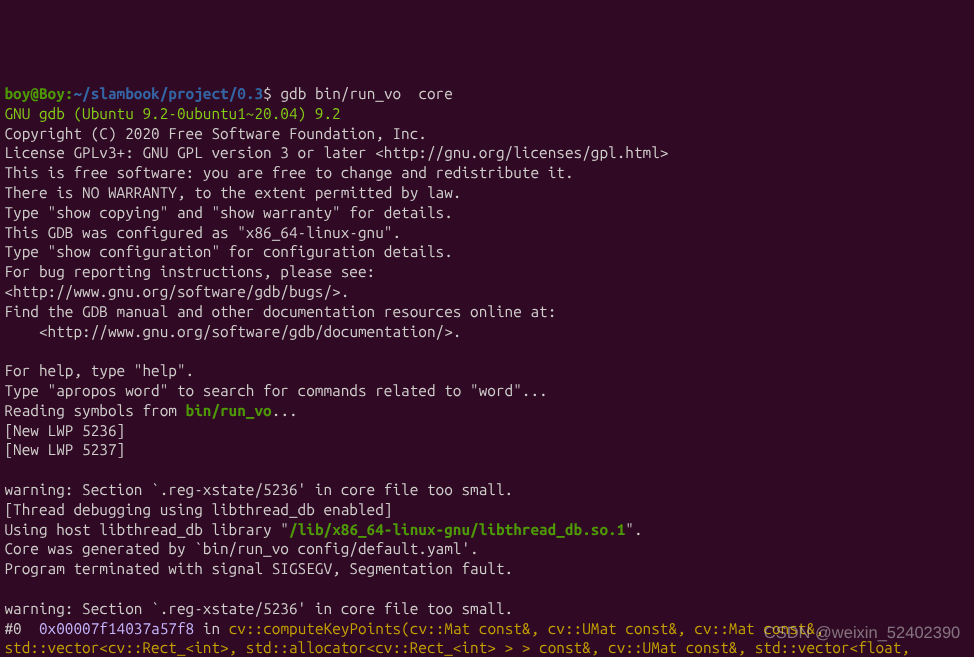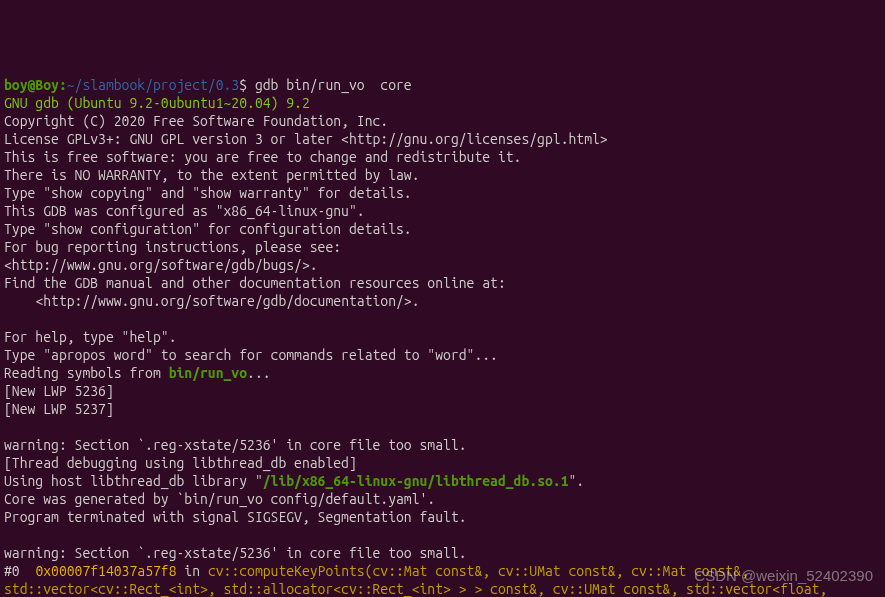--- a/index.html
+++ b/index.html
@@ -14,25 +14,25 @@
       font-size: 14px;
       line-height: 18px;
       padding: 4px;
       width: 885px;
       height: 597px;
       overflow: hidden;
       white-space: pre-wrap;
       word-wrap: break-word;
     }
     .prompt-user { color: #4e9a06; font-weight: bold; }
-    .prompt-path { color: #3465a4; font-weight: normal; }
+    .prompt-path { color: #3465a4; font-weight: bold; }
     .prompt-dollar { color: #d0cfcc; }
     .gdb-version { color: #84cc16; }
     .path-highlight { color: #4e9a06; font-weight: bold; }
-    .address { color: #eab308; }
+    .address { color: #c4b5fd; }
     .symbol-yellow { color: #c4a000; }
     .watermark {
       position: fixed;
       bottom: 12px;
       right: 12px;
       color: rgba(200, 200, 200, 0.55);
       font-family: Arial, sans-serif;
       font-size: 15px;
       pointer-events: none;
     }

